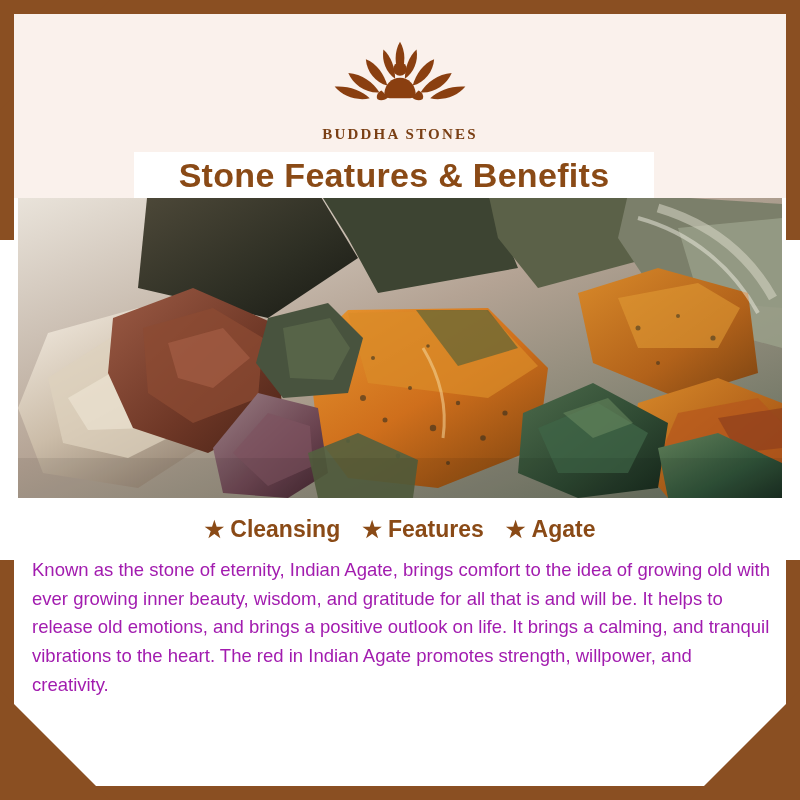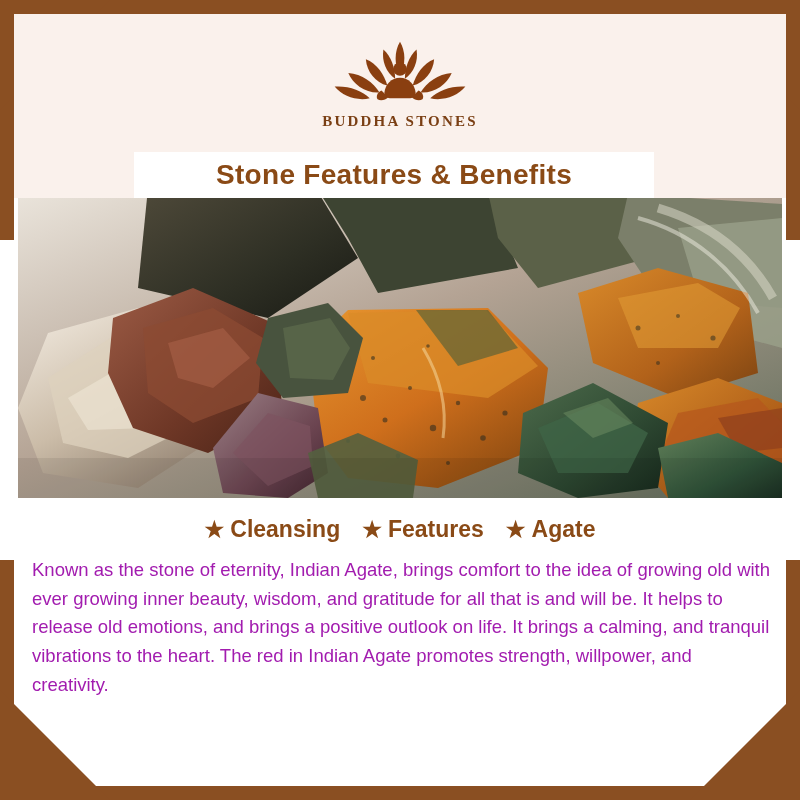--- a/index.html
+++ b/index.html
@@ -107,40 +107,40 @@
     display: flex;
     flex-direction: column;
     align-items: center;
   }
   .logo-mark {
     width: 150px;
     height: 80px;
     display: block;
   }
   .brand-name {
-    margin-top: 3px;
+    margin-top: 16px;
     font-size: 15px;
     letter-spacing: 2.2px;
     color: #7a3f14;
     font-family: "Liberation Serif", serif;
     font-weight: bold;
   }
   .title-bar {
     position: absolute;
     left: 120px;
     top: 138px;
     width: 520px;
     height: 46px;
     background: #ffffff;
     display: flex;
     align-items: center;
     justify-content: center;
   }
   .title-bar .title-text {
-    font-size: 28px;
+    font-size: 34px;
     font-weight: bold;
     color: #8a4a16;
     letter-spacing: 0.3px;
   }
 
   
   .photo {
     position: absolute;
     top: 198px;
     left: 18px;

